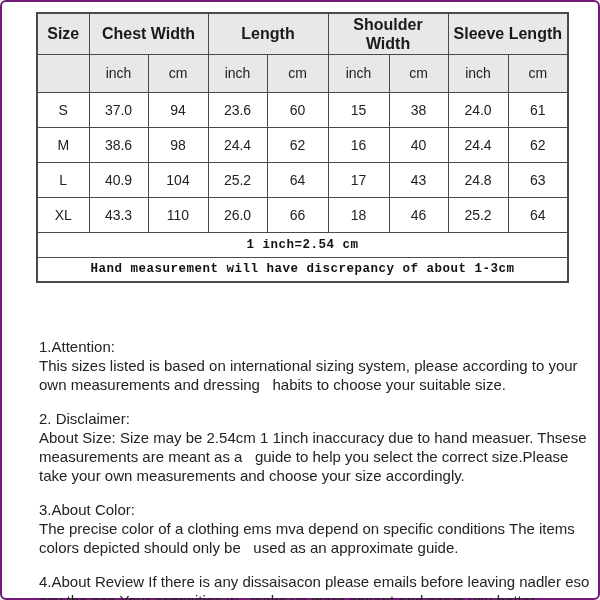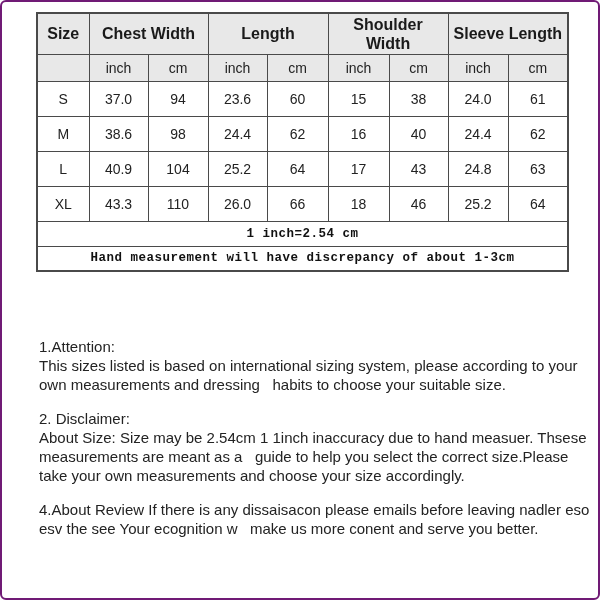--- a/index.html
+++ b/index.html
@@ -37,21 +37,21 @@
   }
   tr.group-header th {
     height: 41px;
     background: #e8e8e8;
     font-size: 16px;
     font-weight: bold;
     line-height: 19px;
     padding: 0 4px;
   }
   tr.unit-header th {
-    height: 27px;
+    height: 38px;
     background: #e8e8e8;
     font-size: 14px;
     font-weight: normal;
     color: #222222;
   }
   tr.data-row td {
     height: 35px;
     background: #ffffff;
     font-size: 14px;
     color: #222222;
@@ -177,18 +177,23 @@
       <div class="section-body">This sizes listed is based on international sizing system, please according to your
 own measurements and dressing   habits to choose your suitable size.</div>
     </div>
     <div class="section">
       <div class="section-title">2. Disclaimer:</div>
       <div class="section-body">About Size: Size may be 2.54cm 1 1inch inaccuracy due to hand measuer. Thsese
 measurements are meant as a   guide to help you select the correct size.Please
 take your own measurements and choose your size accordingly.</div>
     </div>
     <div class="section">
+      <div class="section-title">3.About Color:</div>
+      <div class="section-body">The precise color of a clothing ems mva depend on specific conditions The items
+colors depicted should only be   used as an approximate guide.</div>
+    </div>
+    <div class="section">
       <div class="section-body">4.About Review If there is any dissaisacon please emails before leaving nadler eso
 esv the see Your ecognition w   make us more conent and serve you better.</div>
     </div>
   </div>
 
 </div>
 
 </body></html>

